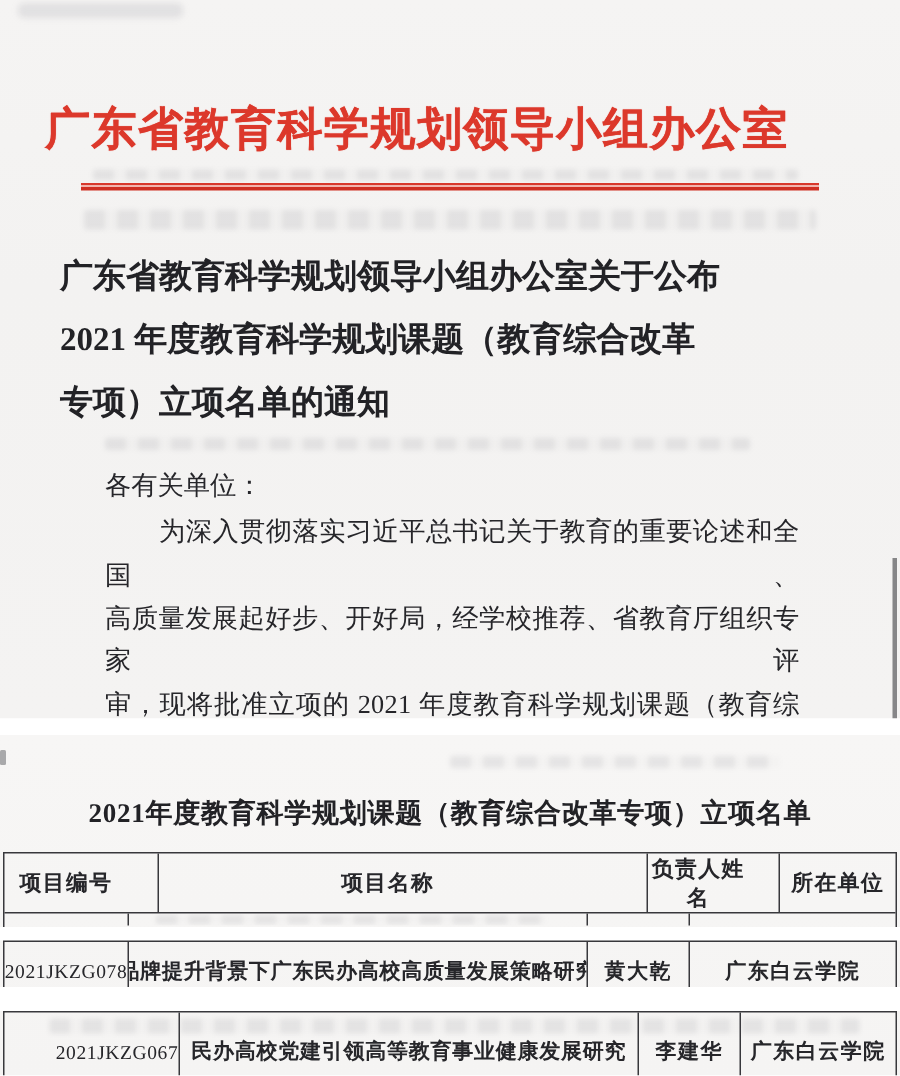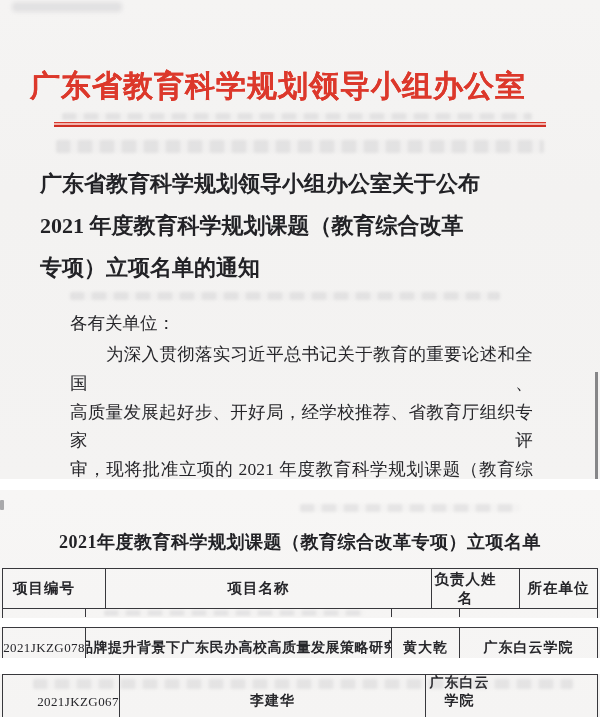--- a/index.html
+++ b/index.html
@@ -151,16 +151,17 @@
     <div class="cell unit-cell">广东白云学院</div>
   </div>
 </div>
 
 <div class="abs gap" style="top:658px; height:16px;"></div>
 
 <div class="abs tbl row-2">
   <div class="abs ghost-line" style="left:30px; top:4px; width:540px; height:10px;"></div>
   <div class="tbl-grid" style="height:100%;">
     <div class="cell code-cell">2021JKZG067</div>
+    <div class="cell name-cell">民办高校党建引领高等教育事业健康发展研究</div>
     <div class="cell person-cell">李建华</div>
     <div class="cell unit-cell">广东白云学院</div>
   </div>
 </div>
 
 </body></html>

